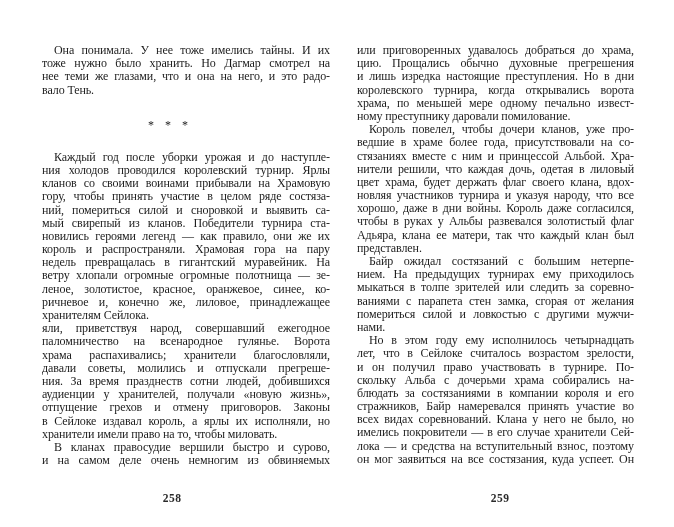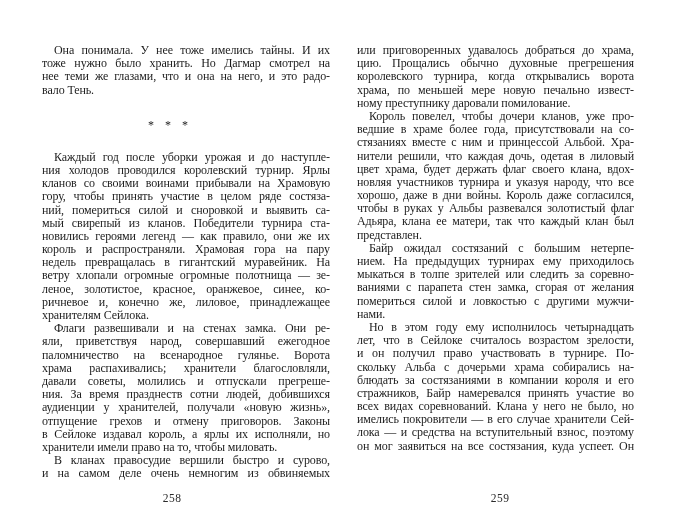--- a/index.html
+++ b/index.html
@@ -14,21 +14,21 @@
   .line{text-align:justify;text-align-last:justify;height:13.2px;overflow:visible;}
   .line.flush{text-align:center;text-align-last:left;}
   .line.indent{text-indent:12px;}
   .separator{
     margin-top:22px;margin-bottom:20px;height:12px;line-height:12px;
     text-align:center;transform:translateX(-16px);
     font-size:12px;letter-spacing:4px;color:#1c1c1c;
   }
   .page-number{
     position:absolute;top:492px;width:44px;text-align:center;
-    font-size:11.5px;color:#2a2a2a;letter-spacing:0.5px;
+    font-size:11.5px;color:#2a2a2a;letter-spacing:0.5px;font-weight:bold;
   }
   .pn-left{left:150px;}
   .pn-right{left:478px;}
 </style>
 </head>
 <body>
 
 <div class="spread">
   <div class="text-col col-left">
       <div class="line indent">Она понимала. У нее тоже имелись тайны. И их</div>
@@ -42,39 +42,39 @@
       <div class="line">гору, чтобы принять участие в целом ряде состяза-</div>
       <div class="line">ний, помериться силой и сноровкой и выявить са-</div>
       <div class="line">мый свирепый из кланов. Победители турнира ста-</div>
       <div class="line">новились героями легенд — как правило, они же их</div>
       <div class="line">король и распространяли. Храмовая гора на пару</div>
       <div class="line">недель превращалась в гигантский муравейник. На</div>
       <div class="line">ветру хлопали огромные огромные полотнища — зе-</div>
       <div class="line">леное, золотистое, красное, оранжевое, синее, ко-</div>
       <div class="line">ричневое и, конечно же, лиловое, принадлежащее</div>
       <div class="line flush">хранителям Сейлока.</div>
-      <div class="line indent">Флаги развешивали и на стенах замка. Они ре-</div>
       <div class="line">яли, приветствуя народ, совершавший ежегодное</div>
       <div class="line">паломничество на всенародное гулянье. Ворота</div>
       <div class="line">храма распахивались; хранители благословляли,</div>
       <div class="line">давали советы, молились и отпускали прегреше-</div>
       <div class="line">ния. За время празднеств сотни людей, добившихся</div>
       <div class="line">аудиенции у хранителей, получали «новую жизнь»,</div>
       <div class="line">отпущение грехов и отмену приговоров. Законы</div>
       <div class="line">в Сейлоке издавал король, а ярлы их исполняли, но</div>
       <div class="line flush">хранители имели право на то, чтобы миловать.</div>
       <div class="line indent">В кланах правосудие вершили быстро и сурово,</div>
       <div class="line">и на самом деле очень немногим из обвиняемых</div>
     </div>
 
   <div class="text-col col-right">
       <div class="line">или приговоренных удавалось добраться до храма,</div>
       <div class="line">цию. Прощались обычно духовные прегрешения</div>
+      <div class="line">и лишь изредка настоящие преступления. Но в дни</div>
       <div class="line">королевского турнира, когда открывались ворота</div>
-      <div class="line">храма, по меньшей мере новую печально извест-</div>
+      <div class="line">храма, по меньшей мере одному печально извест-</div>
       <div class="line flush">ному преступнику даровали помилование.</div>
       <div class="line indent">Король повелел, чтобы дочери кланов, уже про-</div>
       <div class="line">ведшие в храме более года, присутствовали на со-</div>
       <div class="line">стязаниях вместе с ним и принцессой Альбой. Хра-</div>
       <div class="line">нители решили, что каждая дочь, одетая в лиловый</div>
       <div class="line">цвет храма, будет держать флаг своего клана, вдох-</div>
       <div class="line">новляя участников турнира и указуя народу, что все</div>
       <div class="line">хорошо, даже в дни войны. Король даже согласился,</div>
       <div class="line">чтобы в руках у Альбы развевался золотистый флаг</div>
       <div class="line">Адьяра, клана ее матери, так что каждый клан был</div>

